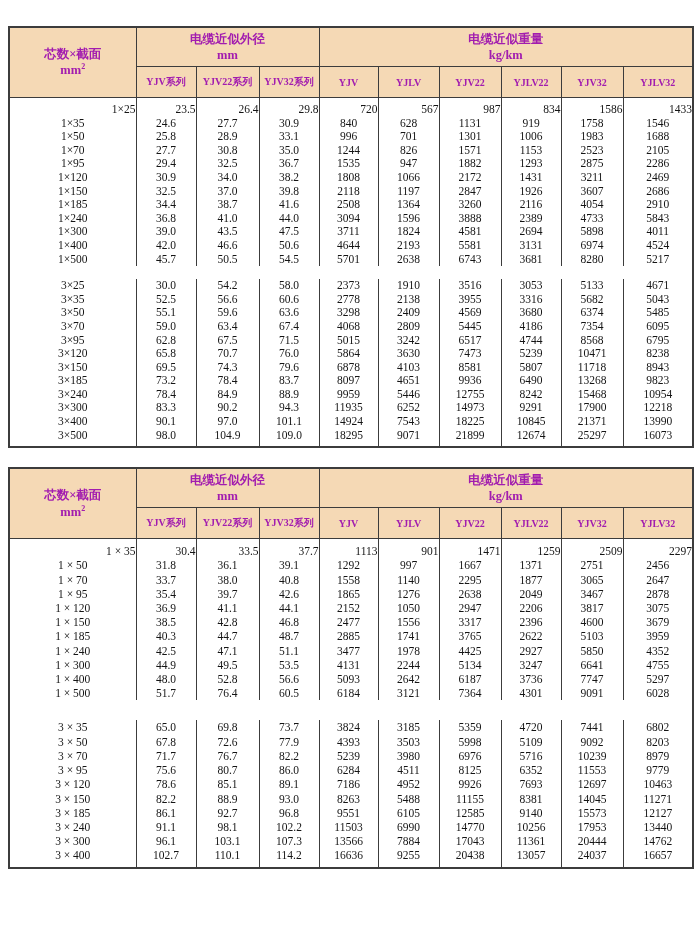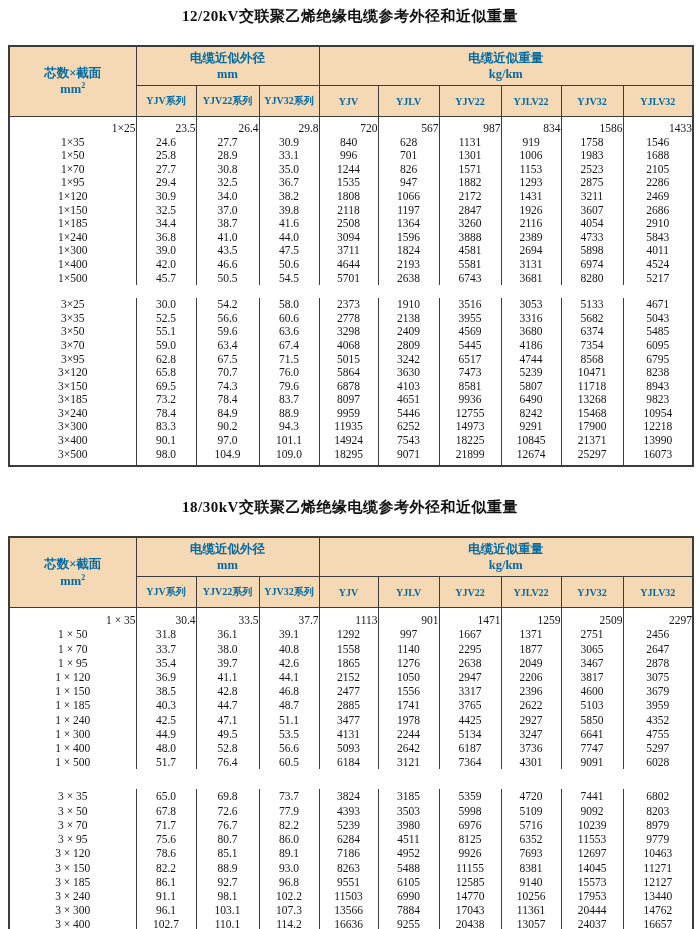--- a/index.html
+++ b/index.html
@@ -33,21 +33,21 @@
     border-collapse: collapse;
     table-layout: fixed;
     width: 684px;
     margin: 19px auto 0 auto;
     border: 2px solid #3c3c3c;
   }
   table.cable th {
     background: #f5d9b5;
     border: 1px solid #3c3c3c;
     font-weight: 700;
-    color: #0369a1;
+    color: #a21caf;
     padding: 1px 0;
     text-align: center;
   }
   thead tr.grp-row th {
     font-size: 12.5px;
     line-height: 1.3;
     height: 36px;
   }
   thead tr.sub-row th {
     font-size: 10px;
@@ -80,21 +80,20 @@
   tbody tr:first-child td { padding-top: 5px; text-align: right; }
   tbody tr:last-child td { padding-bottom: 4px; }
   tr.spacer td { height: 13px; }
   table.t2 tr.spacer td { height: 20px; }
 </style>
 </head>
 <body>
 
 <div class="doc">
 
-  <h1 class="tbl-title">12/20kV交联聚乙烯绝缘电缆参考外径和近似重量</h1>
 
   <table class="cable t1">
     <colgroup>
       <col style="width:127px">
         <col style="width:60px">
         <col style="width:63px">
         <col style="width:60px">
       <col style="width:59px">
         <col style="width:61px">
         <col style="width:62px">
@@ -417,21 +416,20 @@
           <td>18295</td>
           <td>9071</td>
           <td>21899</td>
           <td>12674</td>
           <td>25297</td>
           <td>16073</td>
         </tr>
       </tbody>
   </table>
 
-  <h1 class="tbl-title title-2">18/30kV交联聚乙烯绝缘电缆参考外径和近似重量</h1>
 
   <table class="cable t2">
     <colgroup>
       <col style="width:127px">
         <col style="width:60px">
         <col style="width:63px">
         <col style="width:60px">
       <col style="width:59px">
         <col style="width:61px">
         <col style="width:62px">

